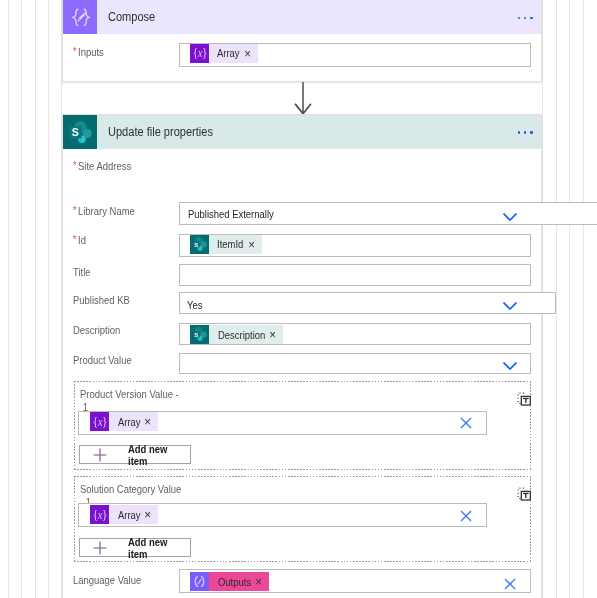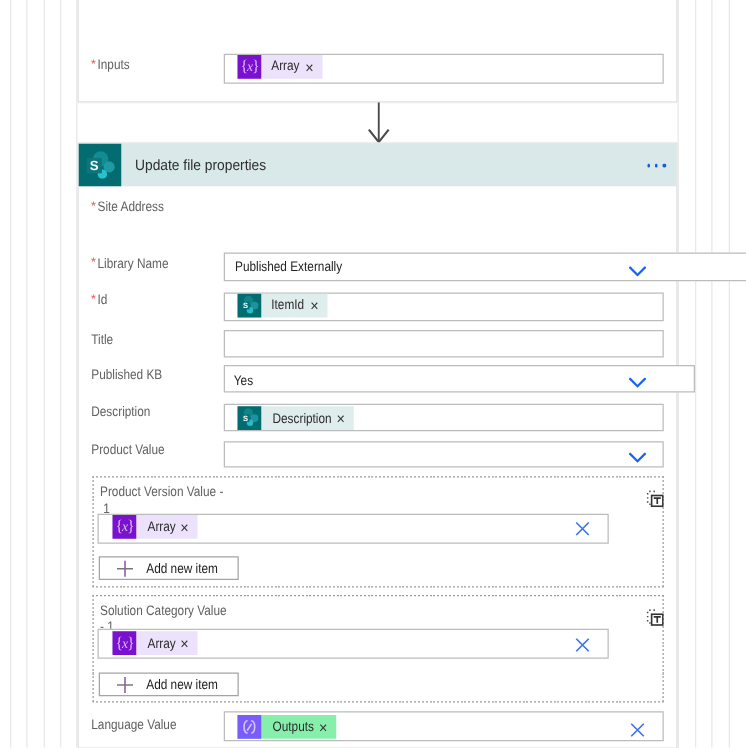--- a/index.html
+++ b/index.html
@@ -35,22 +35,22 @@
   .grp{position:absolute;box-sizing:border-box;
        background-image:
          repeating-linear-gradient(to right,#9b9b9b 0 1.6px,transparent 1.6px 3.1px),
          repeating-linear-gradient(to right,#9b9b9b 0 1.6px,transparent 1.6px 3.1px),
          repeating-linear-gradient(to bottom,#9b9b9b 0 1.6px,transparent 1.6px 3.1px),
          repeating-linear-gradient(to bottom,#9b9b9b 0 1.6px,transparent 1.6px 3.1px);
        background-size:100% 1px,100% 1px,1px 100%,1px 100%;
        background-position:0 0,0 100%,0 0,100% 0;
        background-repeat:no-repeat;}
   .btn{position:absolute;box-sizing:border-box;border:1px solid #a4a4a4;background:#fff;
-       display:flex;align-items:center;gap:10px;padding-left:13.5px;
-       font-size:11px;color:#1b1b1b;font-weight:400;}
+       display:flex;align-items:center;gap:21px;padding-left:13.5px;
+       font-size:11px;color:#1b1b1b;font-weight:700;}
   .btn span:last-child{display:inline-block;transform:scaleX(0.86);transform-origin:left;}
   .bx{position:absolute;}
   .lbl{position:absolute;font-size:11px;color:#616161;white-space:nowrap;line-height:12px;
        transform:scaleX(0.86);transform-origin:left top;}
   .fldtxt{position:absolute;font-size:11px;color:#242424;white-space:nowrap;line-height:12px;
           transform:scaleX(0.86);transform-origin:left top;}
   .grplbl{position:absolute;font-size:11px;color:#616161;line-height:13px;
           transform:scaleX(0.86);transform-origin:left top;}
   .redact{position:absolute;background:#4472c4;border:1px solid #2f5597;box-sizing:border-box;}
   .typeico{position:absolute;width:14px;height:14px;line-height:0;}
@@ -73,20 +73,41 @@
   <div class="vline" style="left:21px"></div>
   <div class="vline" style="left:35px"></div>
   <div class="vline" style="left:48px"></div>
   <div class="vline" style="left:61px"></div>
   <div class="vline" style="left:542px"></div>
   <div class="vline" style="left:556px"></div>
   <div class="vline" style="left:569px"></div>
   <div class="vline" style="left:583px"></div>
 
   <div class="card" style="top:-1px;height:82.5px">
+    <div class="cardhdr" style="background:#ebe6fe">
+      <div class="hdricon" style="background:#8c6cfc">
+        <svg width="20" height="18" viewBox="0 0 20 18" aria-hidden="true" style="margin-left:0px">
+          <g fill="none" stroke="#ddd2ff" stroke-width="1.45" stroke-linecap="round" stroke-linejoin="round">
+            <path d="M7.8 1.25 C5.3 1.8 6.2 5.6 5.5 7.6 C5.15 8.6 4.3 9.2 2.4 9.4 C4.3 9.6 5.15 10.2 5.5 11.2 C6.2 13.2 5.3 17.0 7.8 17.55"></path>
+            <path d="M14.3 1.25 C16.8 1.8 15.9 5.6 16.6 7.6 C16.95 8.6 17.8 9.2 19.7 9.4 C17.8 9.6 16.95 10.2 16.6 11.2 C15.9 13.2 16.8 17.0 14.3 17.55"></path>
+          </g>
+          <g fill="#ded4ff">
+            <path d="M13.35 5.3 l1.8 1.8 -4.85 4.85 -1.8 -1.8 z"></path>
+            <path d="M8.35 11.0 l1.7 1.7 -2.7 1.0 z"></path>
+            <path d="M13.9 4.75 c0.37 -0.37 0.97 -0.37 1.34 0 l0.46 0.46 c0.37 0.37 0.37 0.97 0 1.34 l-0.3 0.3 -1.8 -1.8 z"></path>
+          </g>
+        </svg>
+      </div>
+      <div class="hdrtitle">Compose</div>
+      <div class="dots">
+          <i></i>
+          <i></i>
+          <i></i>
+        </div>
+    </div>
 
     <div class="req" style="left:9.8px;top:46.6px">*</div>
     <div class="lbl" style="left:14.6px;top:45.5px">Inputs</div>
     <div class="fld" style="left:116.0px;top:42.8px;width:352.2px;height:23.8px">
       <div class="tok" style="left:9.8px;top:-0.1px;background:#ece2fb">
         <div class="tokico" style="background:#7a11ce">
           <span class="xglyph">{<i>x</i>}</span>
         </div>
         <div class="toktxt">
             <span style="width: 22.36px;">Array</span>
@@ -270,21 +291,21 @@
               <path d="M7 0.6 V13.4" stroke="#8b4fa8" stroke-width="1.2" fill="none"></path>
               <path d="M0.6 7 H13.4" stroke="#777777" stroke-width="1.2" fill="none"></path>
             </svg>
         </span>
         <span>Add new item</span>
       </div>
     </div>
 
     <div class="lbl" style="left:10.4px;top:459.5px">Language Value</div>
     <div class="fld" style="left:116.0px;top:454.8px;width:352.2px;height:23.2px">
-      <div class="tok" style="left:10px;top:2px;background:#86efac">
+      <div class="tok" style="left:10px;top:2px;background:#ec4899">
         <div class="tokico" style="background:#7a5cfa">
           <svg width="19" height="19" viewBox="0 0 19 19" aria-hidden="true" class="outsvg">
             <g fill="none" stroke="#cfc2fb" stroke-width="1.35" stroke-linecap="round">
               <path d="M7.55 4.6 C5.55 5.4 5.25 7.6 5.25 9.5 C5.25 11.4 5.55 13.6 7.55 14.4"></path>
               <path d="M11.45 4.6 C13.45 5.4 13.75 7.6 13.75 9.5 C13.75 11.4 13.45 13.6 11.45 14.4"></path>
               <path d="M11.0 7.5 L8.0 12.0"></path>
             </g>
           </svg>
         </div>
         <div class="toktxt">

